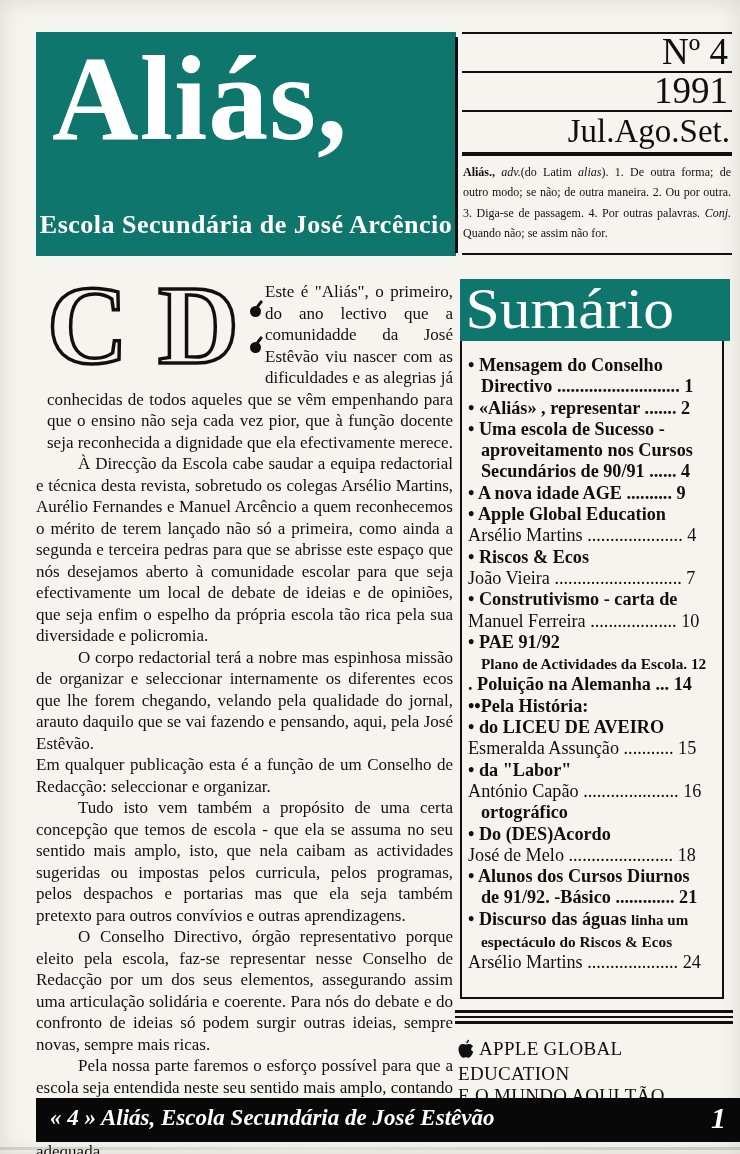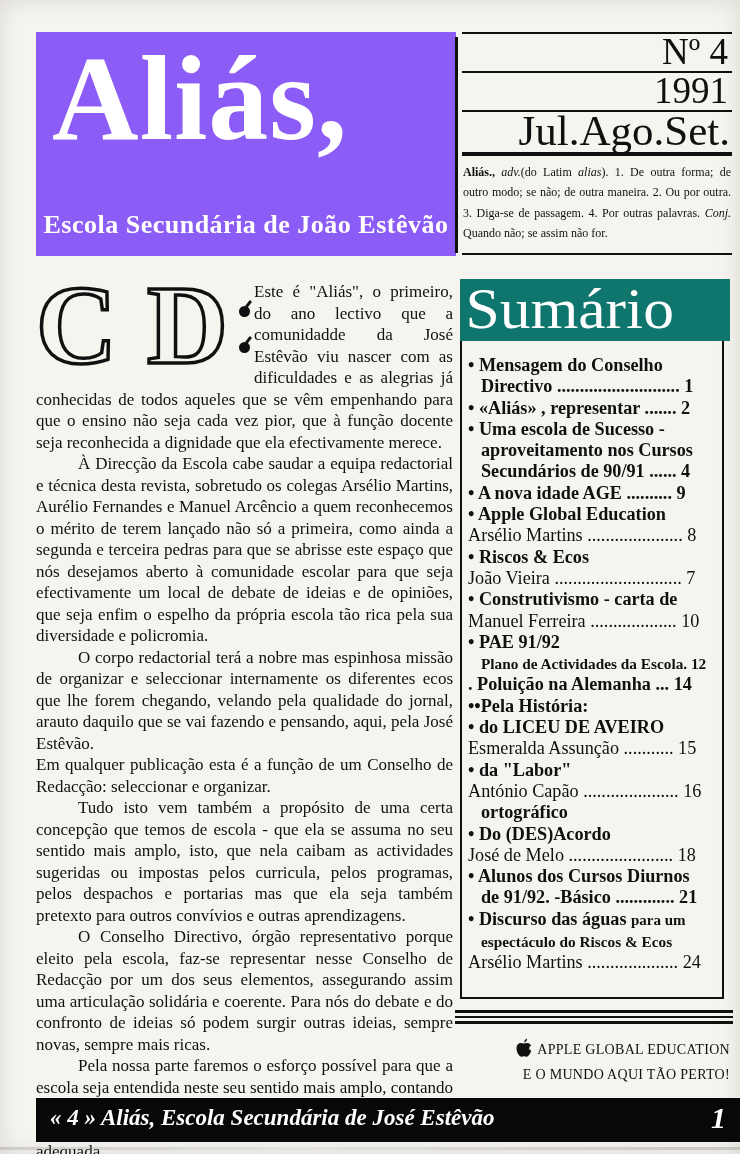--- a/index.html
+++ b/index.html
@@ -7,43 +7,43 @@
     position:relative; width:740px; height:1154px; margin:0 auto;
     background:#f6f4ef; color:#101010;
     font-family:"Liberation Serif", serif;
     overflow:hidden;
     box-shadow: inset 0 0 22px rgba(90,88,80,.18);
   }
   .page::after { content:""; position:absolute; left:0; bottom:4px; width:100%; height:3px;
     background:linear-gradient(to right, rgba(120,118,110,.25), rgba(120,118,110,.08) 40%, rgba(120,118,110,.3)); }
 
   
-  .mast { position:absolute; left:36px; top:32px; width:420px; height:224px; background:#8b5cf6; }
+  .mast { position:absolute; left:36px; top:32px; width:420px; height:224px; background:#0f766e; }
   .mast-title { position:absolute; left:16px; top:-4px; color:#ffffff; font-weight:bold;
     font-size:120px; line-height:1.18; letter-spacing:1px; white-space:nowrap; }
   .mast-sub { position:absolute; bottom:16px; left:0; width:100%; text-align:center;
     color:#ffffff; font-weight:bold; font-size:26px; letter-spacing:.5px; }
 
   
   .issue { position:absolute; left:455px; top:32px; width:277px; }
   .issue::before { content:""; position:absolute; left:0; top:5px; bottom:2px; width:3px; background:#101010; }
   .issue-inner { margin-left:7px; }
   .rule { height:2px; background:#101010; }
   .rule.thick { height:4px; }
   .inum { font-size:37px; line-height:34px; text-align:right; padding:1px 4px 2px 0; }
-  .imonths { font-size:43px; line-height:36px; text-align:right; padding:1px 2px 3px 0; }
+  .imonths { font-size:33px; line-height:36px; text-align:right; padding:1px 2px 3px 0; }
   .dict { font-size:12px; line-height:20.4px; text-align:justify; padding:6px 1px 9px 1px; }
   .dhead { font-weight:bold; }
   .di { font-style:italic; }
 
   
   .article { position:absolute; left:36px; top:281px; width:417px; }
   .article p { margin:0; font-size:17px; line-height:21.5px; text-align:justify; text-indent:42px; }
   .article p.noindent { text-indent:0; }
-  .article p.first { text-indent:0; }
+  .article p.first { text-indent:0;margin-left:11px; }
   .dropcaps { float:left; width:212px; height:88px; margin:3px 6px 0 0; position:relative; }
   .dc { display:inline-block; font-weight:bold; font-size:112px; line-height:82px; color:#101010; }
   .dc + .dc { margin-left:30px; }
   @supports (-webkit-text-stroke: 2px #000) {
     .dc { color:transparent; -webkit-text-stroke:3.5px #101010; }
   }
   .orn { position:absolute; right:-2px; width:11px; height:11px; border-radius:50%; background:#101010; }
   .orn::after { content:""; position:absolute; right:0px; top:-6px; width:3px; height:8px;
     background:#101010; transform:rotate(38deg); border-radius:1px; }
   .orn1 { top:22px; } .orn2 { top:58px; }
@@ -59,37 +59,37 @@
   .toc-line.reg { font-weight:normal; }
   .toc-line.cont { padding-left:13px; }
   .toc-line.sm { font-size:15.3px; }
   .t-small { font-size:15px; }
 
   
   .triple { position:absolute; left:455px; top:1010px; width:278px; }
   .triple .l1 { height:3px; background:#101010; margin-bottom:3px; }
   .triple .l2 { height:2px; background:#101010; margin-bottom:3px; }
   .triple .l3 { height:3px; background:#101010; }
-  .applead { position:absolute; left:458px; top:1038px; width:272px; text-align:right;
-    font-size:14px; line-height:22px; letter-spacing:.3px; }
+  .applead { position:absolute; left:458px; top:1038px; width:272px; text-align:left;
+    font-size:19px; line-height:22px; letter-spacing:.3px; }
   .apple-icon { display:inline-block; vertical-align:-3px; margin-right:5px; }
 
   
   .footer { position:absolute; left:36px; top:1098px; width:708px; height:44px; background:#080808; color:#fff; }
   .footer-left { position:absolute; left:14px; top:7px; font-style:italic; font-weight:bold; font-size:23px; white-space:nowrap; }
   .footer-page { position:absolute; right:18px; top:3px; font-style:italic; font-weight:bold; font-size:30px; }
 </style>
 </head>
 <body>
 
 <div class="page">
 
   <div class="mast">
     <div class="mast-title">Aliás,</div>
-    <div class="mast-sub">Escola Secundária de João Estêvão</div>
+    <div class="mast-sub">Escola Secundária de José Arcêncio</div>
   </div>
 
   <div class="issue">
     <div class="issue-inner">
       <div class="rule"></div>
       <div class="inum">Nº 4</div>
       <div class="rule"></div>
       <div class="inum">1991</div>
       <div class="rule"></div>
       <div class="imonths">Jul.Ago.Set.</div>
@@ -125,39 +125,39 @@
     </div>
     <div class="toc-box" id="toc-list">
         <div class="toc-line"><span class="t-main">• Mensagem do Conselho</span></div>
         <div class="toc-line cont"><span class="t-main">Directivo ........................... 1</span></div>
         <div class="toc-line"><span class="t-main">• «Aliás» , representar ....... 2</span></div>
         <div class="toc-line"><span class="t-main">• Uma escola de Sucesso -</span></div>
         <div class="toc-line cont"><span class="t-main">aproveitamento nos Cursos</span></div>
         <div class="toc-line cont"><span class="t-main">Secundários de 90/91 ...... 4</span></div>
         <div class="toc-line"><span class="t-main">• A nova  idade AGE .......... 9</span></div>
         <div class="toc-line"><span class="t-main">•  Apple Global Education</span></div>
-        <div class="toc-line reg"><span class="t-main">Arsélio Martins ..................... 8</span></div>
+        <div class="toc-line reg"><span class="t-main">Arsélio Martins ..................... 4</span></div>
         <div class="toc-line"><span class="t-main">• Riscos &amp; Ecos</span></div>
         <div class="toc-line reg"><span class="t-main">João Vieira ............................ 7</span></div>
         <div class="toc-line"><span class="t-main">• Construtivismo - carta de</span></div>
         <div class="toc-line reg"><span class="t-main">Manuel Ferreira ................... 10</span></div>
         <div class="toc-line"><span class="t-main">• PAE 91/92</span></div>
         <div class="toc-line sm cont"><span class="t-main">Plano de Actividades da Escola. 12</span></div>
         <div class="toc-line"><span class="t-main">.  Poluição na Alemanha ... 14</span></div>
         <div class="toc-line"><span class="t-main">••Pela História:</span></div>
         <div class="toc-line"><span class="t-main">• do LICEU DE AVEIRO</span></div>
         <div class="toc-line reg"><span class="t-main">Esmeralda Assunção ........... 15</span></div>
         <div class="toc-line"><span class="t-main">• da  "Labor"</span></div>
         <div class="toc-line reg"><span class="t-main">António Capão ..................... 16</span></div>
         <div class="toc-line cont"><span class="t-main">ortográfico</span></div>
         <div class="toc-line"><span class="t-main">• Do (DES)Acordo</span></div>
         <div class="toc-line reg"><span class="t-main">José de Melo ....................... 18</span></div>
         <div class="toc-line"><span class="t-main">• Alunos dos Cursos Diurnos</span></div>
         <div class="toc-line cont"><span class="t-main">de 91/92. -Básico ............. 21</span></div>
-        <div class="toc-line"><span class="t-main">• Discurso das águas </span><span class="t-small">para um</span></div>
+        <div class="toc-line"><span class="t-main">• Discurso das águas </span><span class="t-small">linha um</span></div>
         <div class="toc-line sm cont"><span class="t-main">espectáculo do Riscos &amp; Ecos</span></div>
         <div class="toc-line reg"><span class="t-main">Arsélio Martins .................... 24</span></div>
       </div>
   </div>
 
   <div class="triple">
     <div class="l1"></div>
       <div class="l2"></div>
       <div class="l3"></div>
   </div>

